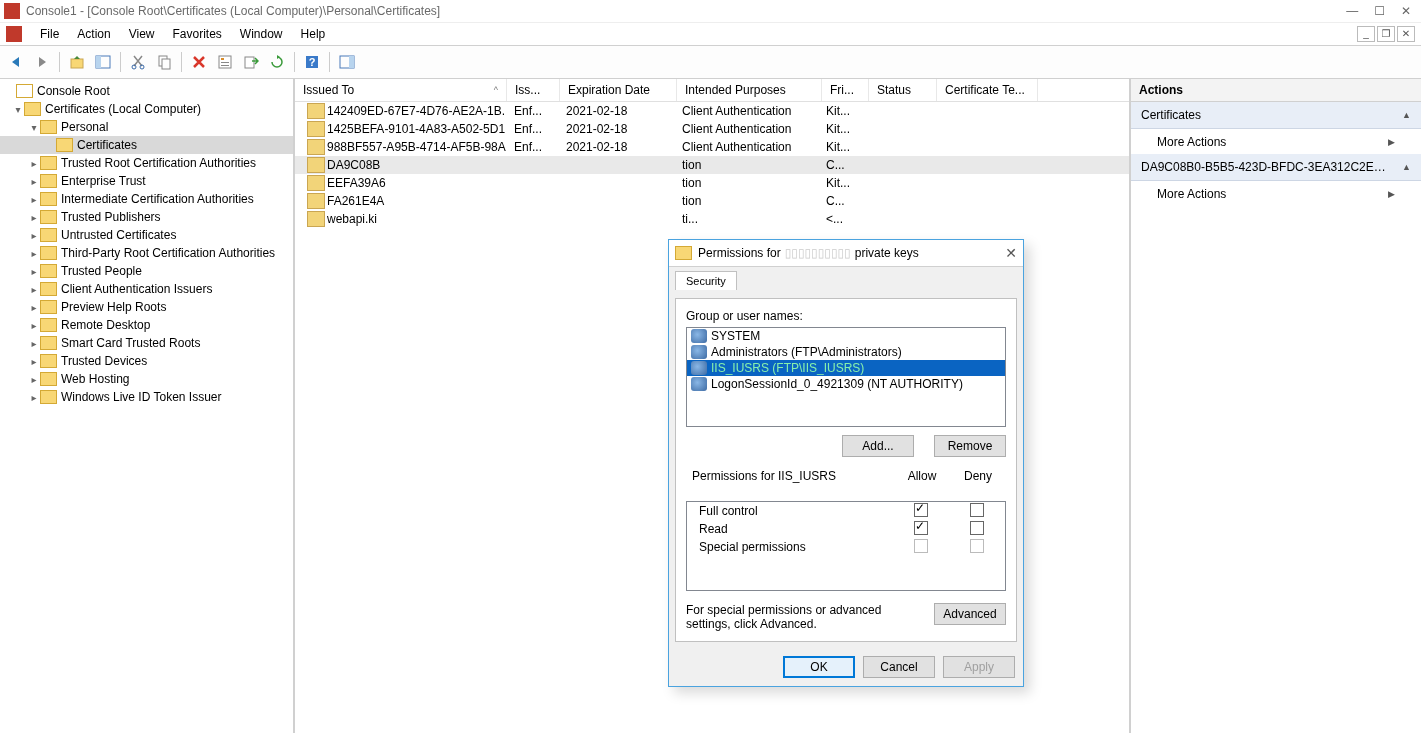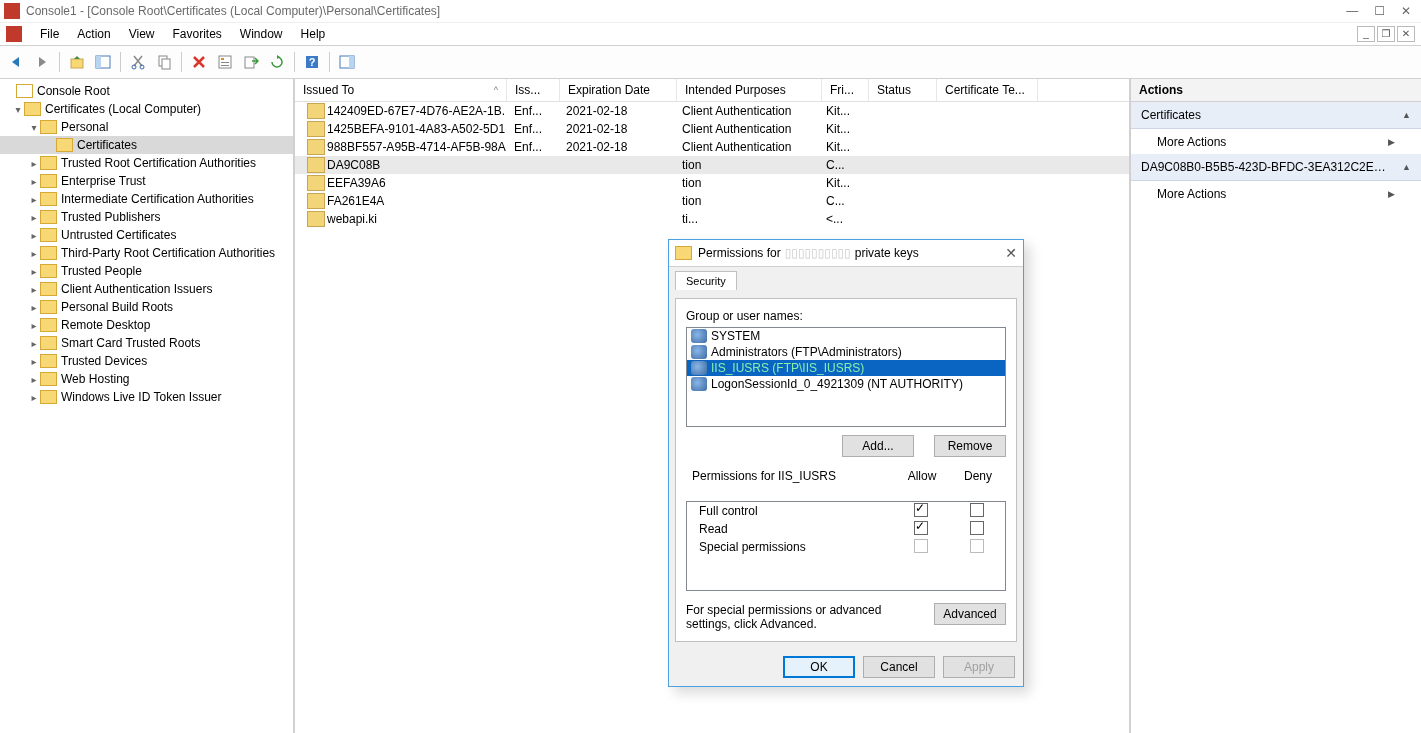--- a/index.html
+++ b/index.html
@@ -246,21 +246,21 @@
         <div class="tree-node">
           <span class="sp" style="width:28px"></span>
           <span class="tw">▸</span>
           <span class="fld"></span>
           <span>Client Authentication Issuers</span>
         </div>
         <div class="tree-node">
           <span class="sp" style="width:28px"></span>
           <span class="tw">▸</span>
           <span class="fld"></span>
-          <span>Personal Build Roots</span>
+          <span>Preview Help Roots</span>
         </div>
         <div class="tree-node">
           <span class="sp" style="width:28px"></span>
           <span class="tw">▸</span>
           <span class="fld"></span>
           <span>Remote Desktop</span>
         </div>
         <div class="tree-node">
           <span class="sp" style="width:28px"></span>
           <span class="tw">▸</span>

